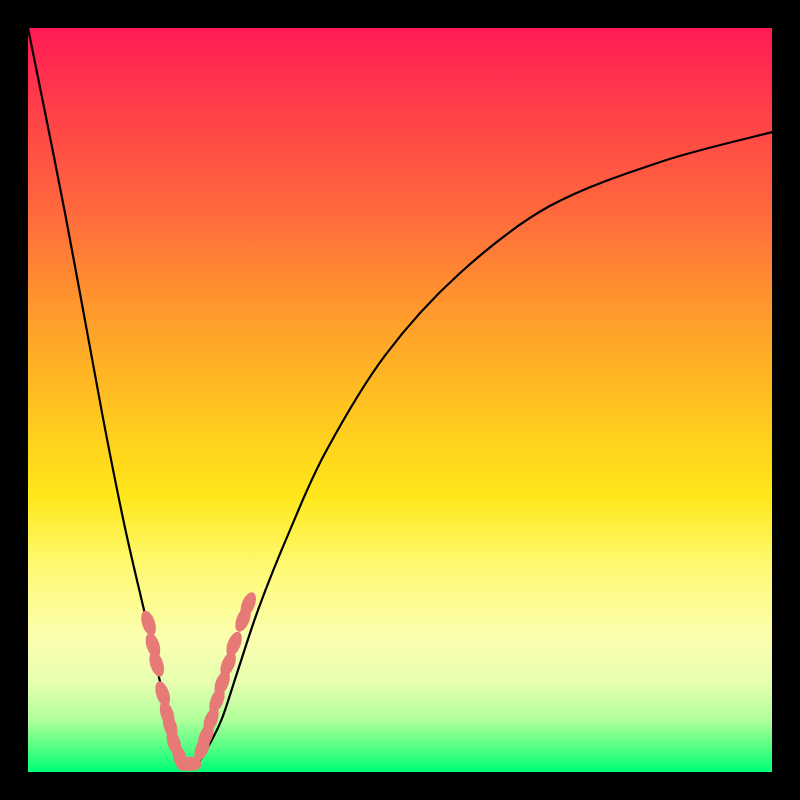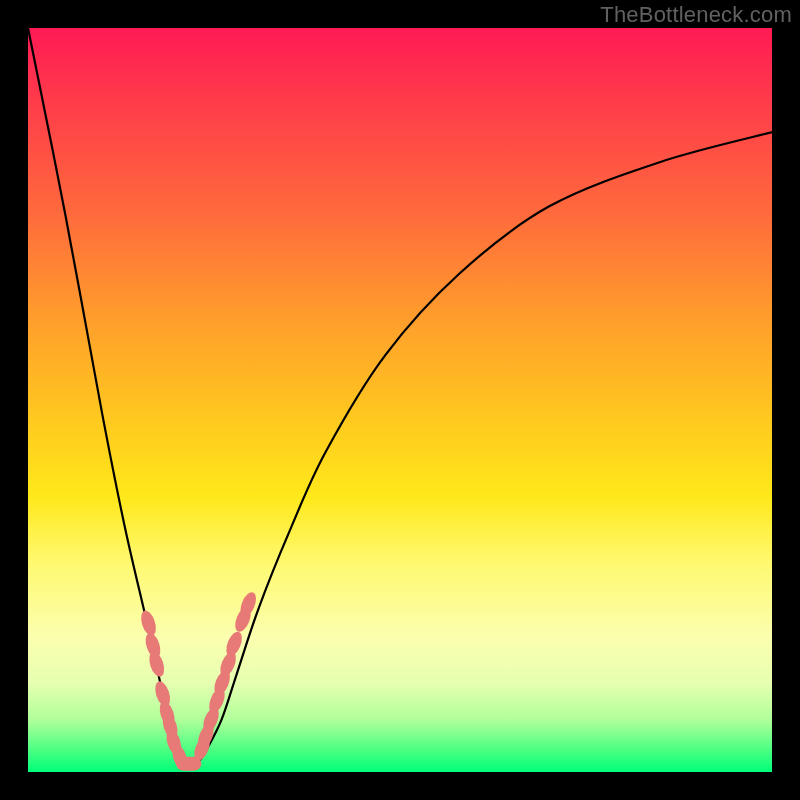--- a/index.html
+++ b/index.html
@@ -69,21 +69,20 @@
   }
   .marker-pill {
     fill: #e77a77;
     stroke: none;
   }
 </style>
 </head>
 <body>
 
 <div class="frame">
-  <div class="watermark">TheBottleneck.com</div>
   <div class="plot">
     <svg id="plot-svg" viewBox="0 0 744 744">
         <path d="M 0 0 C 6.2 31 24.800000000000004 121.52000000000001 37.2 186 C 49.6 250.48 64.48 334.8 74.4 386.88 C 84.32000000000001 438.96 89.28 463.76 96.72 498.48 C 104.16 533.2 112.84 567.9200000000001 119.04 595.2 C 125.24000000000001 622.48 130.2 646.04 133.92 662.16 C 137.64 678.28 138.88 683.24 141.36 691.92 C 143.84000000000003 700.5999999999999 146.32000000000002 708.04 148.8 714.24 C 151.28 720.44 153.76 725.4 156.23999999999998 729.12 C 158.71999999999997 732.84 161.2 735.9399999999999 163.68 736.56 C 166.16000000000003 737.18 168.64000000000001 735.32 171.12 732.84 C 173.6 730.36 174.84 728.5 178.56 721.68 C 182.28 714.8599999999999 188.48 704.3199999999999 193.44 691.92 C 198.4 679.52 202.12000000000003 665.88 208.32000000000002 647.28 C 214.52 628.68 221.95999999999998 603.8799999999999 230.64 580.3199999999999 C 239.32 556.76 249.23999999999998 531.9599999999999 260.4 505.91999999999996 C 271.56 479.88 281.48 453.84 297.6 424.08 C 313.72 394.32 334.8 357.11999999999995 357.12 327.35999999999996 C 379.44 297.59999999999997 404.24 270.32 431.52 245.51999999999998 C 458.79999999999995 220.71999999999997 487.31999999999994 197.15999999999994 520.8 178.55999999999995 C 554.28 159.95999999999995 595.1999999999999 146.32000000000008 632.4 133.92000000000007 C 669.6 121.52000000000008 725.4 109.11999999999999 744 104.15999999999997" class="curve"></path>
         <ellipse cx="120.528" cy="595.2" rx="6.5" ry="13" class="marker" transform="rotate(-18 120.528 595.2)"></ellipse>
         <ellipse cx="124.992" cy="617.52" rx="6.5" ry="13" class="marker" transform="rotate(-18 124.992 617.52)"></ellipse>
         <ellipse cx="128.71200000000002" cy="636.12" rx="6.5" ry="13" class="marker" transform="rotate(-18 128.71200000000002 636.12)"></ellipse>
         <ellipse cx="134.66400000000002" cy="665.88" rx="6.5" ry="13" class="marker" transform="rotate(-18 134.66400000000002 665.88)"></ellipse>
         <ellipse cx="139.128" cy="685.968" rx="6.5" ry="13" class="marker" transform="rotate(-18 139.128 685.968)"></ellipse>
         <ellipse cx="142.104" cy="697.872" rx="6.5" ry="13" class="marker" transform="rotate(-18 142.104 697.872)"></ellipse>
         <ellipse cx="145.824" cy="714.24" rx="6.5" ry="13" class="marker" transform="rotate(-18 145.824 714.24)"></ellipse>

